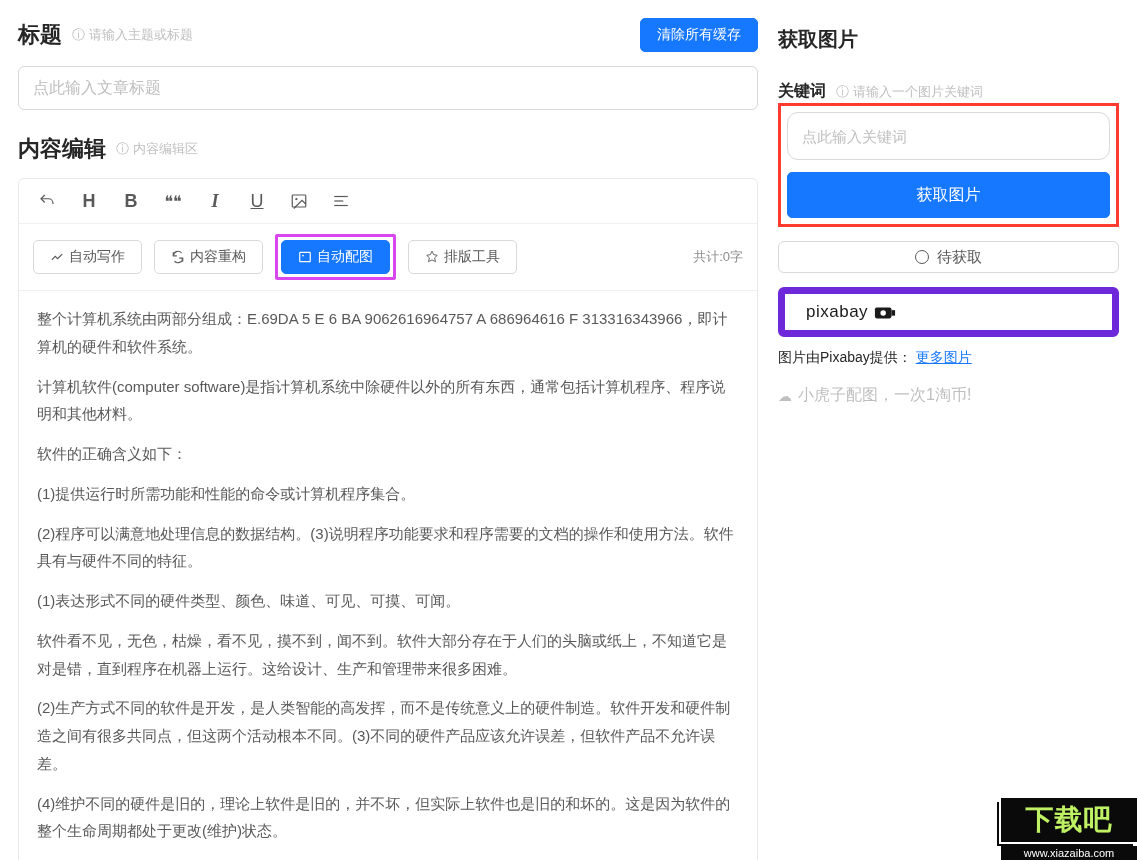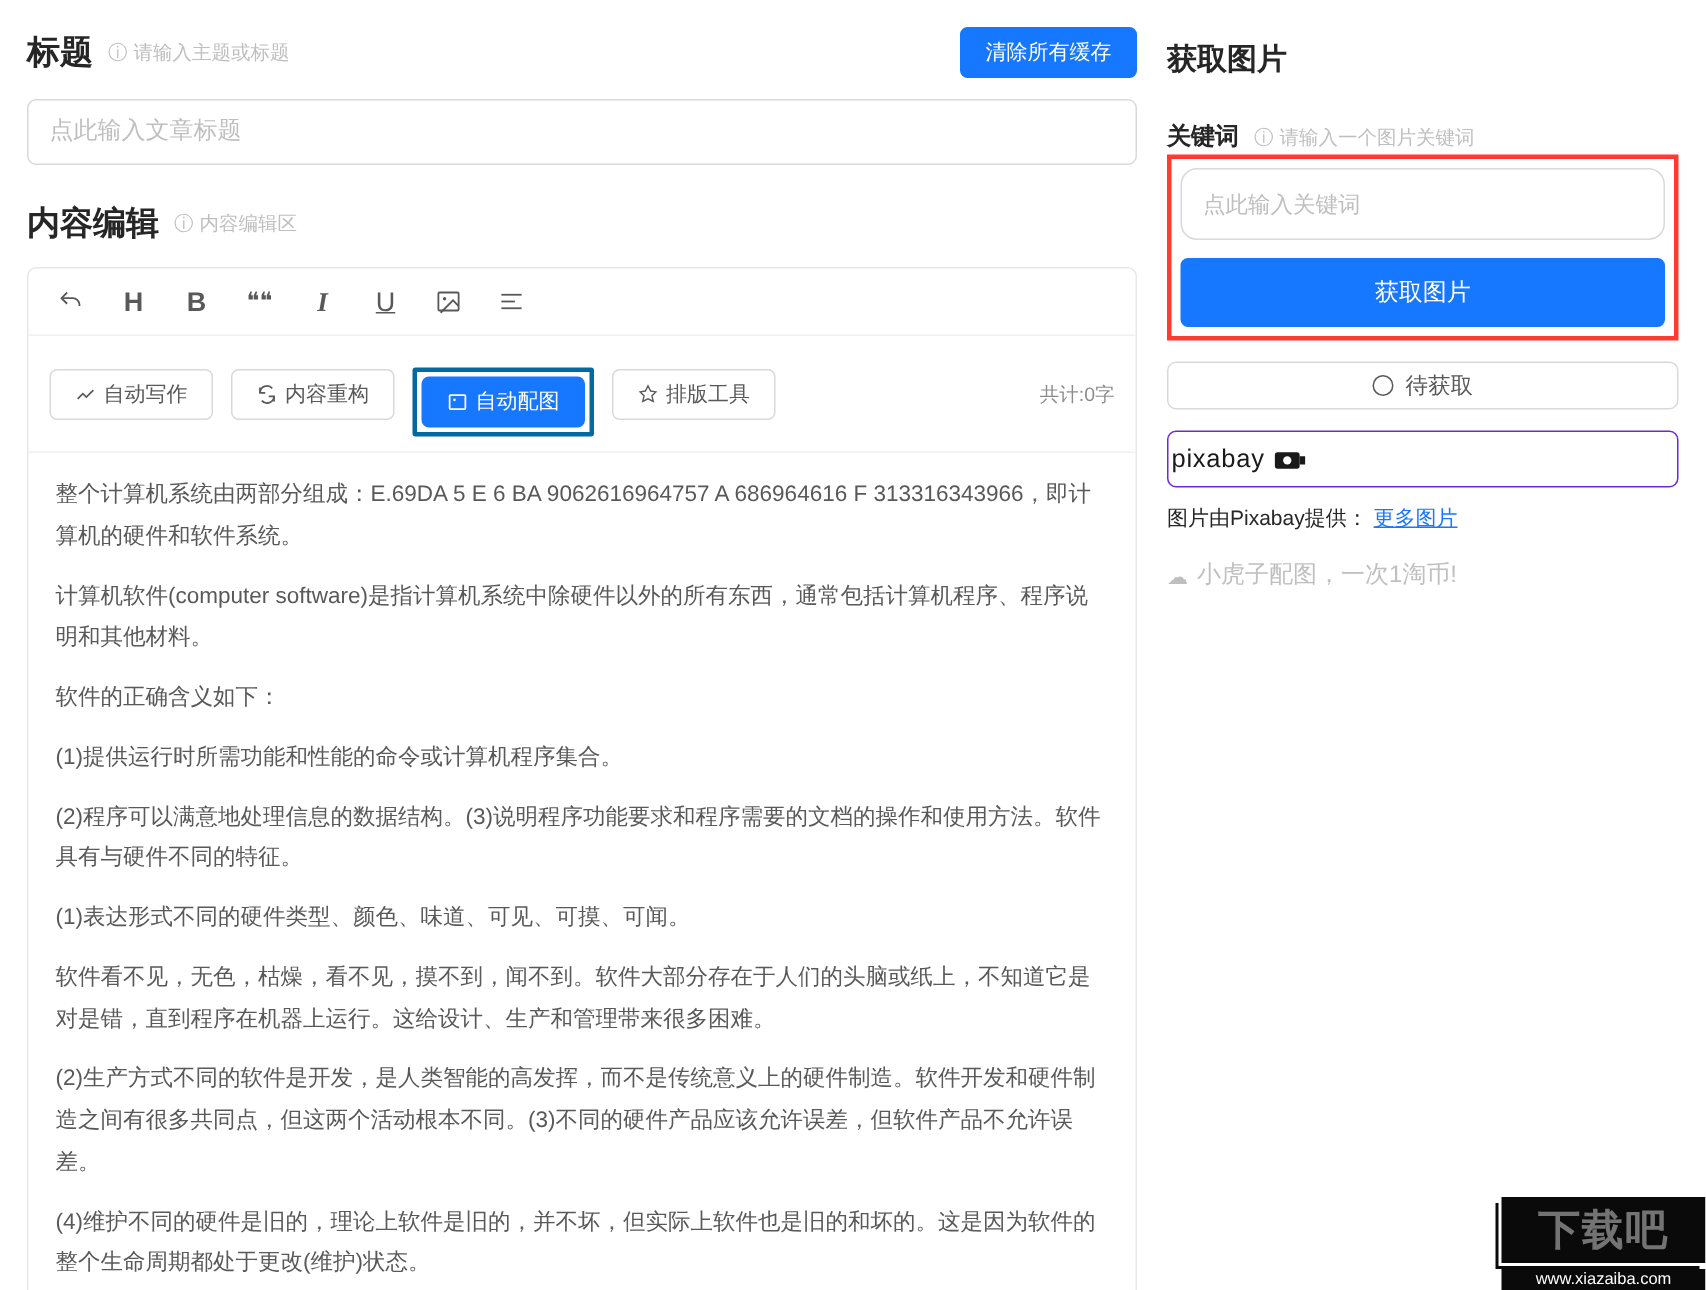--- a/index.html
+++ b/index.html
@@ -35,48 +35,48 @@
 
 .editor-box { border: 1px solid #e8e8e8; border-radius: 6px; margin-top: 14px; }
 .toolbar-row { border-bottom: 1px solid #f0f0f0; padding: 8px 14px; display: flex; align-items: center; gap: 14px; }
 .tb-btn { width: 28px; height: 28px; display: inline-flex; align-items: center; justify-content: center; cursor: pointer; color: #595959; font-size: 18px; }
 .tb-btn svg { width: 18px; height: 18px; stroke: currentColor; fill: none; stroke-width: 1.6; }
 .tb-btn .fillicon { fill: currentColor; stroke: none; }
 
 .actions-row { border-bottom: 1px solid #f0f0f0; padding: 10px 14px; display: flex; align-items: center; gap: 12px; }
 .counter { margin-left: auto; font-size: 13px; color: #8c8c8c; }
 
-.highlight-box { border: 3px solid #0369a1; display: inline-flex; padding: 3px; border-radius: 2px; margin-top: 11px; }
+.highlight-box { border: 3px solid #d946ef; display: inline-flex; padding: 3px; border-radius: 2px; }
 
 .editor-content { padding: 14px 18px 18px; font-size: 15px; line-height: 1.85; color: #595959; }
 .editor-content p { margin-bottom: 12px; }
 
 .side-title { font-size: 20px; font-weight: 600; color: #262626; margin-bottom: 28px; }
 .side-label-row { display: flex; align-items: baseline; gap: 10px; margin-bottom: 1px; }
 .side-label { font-size: 16px; font-weight: 600; color: #262626; }
 
 .side-high { border: 3px solid #ff3b30; padding: 6px; }
 .kw-input { width: 100%; height: 48px; border: 1px solid #d9d9d9; border-radius: 11px; padding: 0 14px; font-size: 15px; font-family: inherit; outline: none; margin-bottom: 12px; }
 .kw-input::placeholder { color: #bfbfbf; }
 
 .status-btn { width: 100%; height: 32px; border: 1px solid #d9d9d9; border-radius: 6px; display: flex; align-items: center; justify-content: center; gap: 8px; margin-top: 14px; color: #595959; font-size: 15px; background: #fff; cursor: pointer; font-family: inherit; }
 .status-btn .circle { width: 14px; height: 14px; border: 1.5px solid #595959; border-radius: 50%; }
 
-.pixabay-bar { border: 1px solid #6d28d9; border-radius: 6px; margin-top: 14px; padding: 8px 2px; display: flex; align-items: flex-end;}
+.pixabay-bar { border: 7px solid #6d28d9; border-radius: 6px; margin-top: 14px; padding: 8px 21px; display: flex; align-items: flex-end;}
 .pixabay-logo { font-family: sans-serif; font-size: 17px; letter-spacing: 0.5px; color: #1a1a1a; display: inline-flex; align-items: center; gap: 6px; }
 .pixabay-logo svg { width: 22px; height: 16px; fill: #1a1a1a; }
 
 .credit-line { margin-top: 12px; font-size: 14px; color: #262626; }
 .credit-line a { color: #1677ff; text-decoration: underline; }
 
 .footer-note { margin-top: 18px; font-size: 16px; color: #bfbfbf; display: flex; align-items: center; gap: 6px; }
 .footer-note::before { content: "☁"; font-size: 14px; }
 
 .watermark { position: absolute; right: 0; bottom: 0; width: 140px; height: 62px; }
-.watermark .box { position: absolute; right: 0; bottom: 18px; width: 136px; height: 44px; background: #0a0a0a; color: #737373; font-weight: 900; font-size: 28px; display:flex; align-items:center; justify-content:center; letter-spacing:1px; font-family: "SimHei", sans-serif; box-shadow: -2px 2px 0 #fff, -4px 4px 0 #0a0a0a; }
+.watermark .box { position: absolute; right: 0; bottom: 18px; width: 136px; height: 44px; background: #0a0a0a; color: #bef264; font-weight: 900; font-size: 28px; display:flex; align-items:center; justify-content:center; letter-spacing:1px; font-family: "SimHei", sans-serif; box-shadow: -2px 2px 0 #fff, -4px 4px 0 #0a0a0a; }
 .watermark .url { position: absolute; right: 0; bottom: 0; width: 136px; background: #0a0a0a; color: #fff; font-size: 11px; text-align:center; padding:1px 0;}
 </style>
 </head>
 <body>
 
 <div class="container">
   <div class="main">
     
     <div class="sec-header">
       <div class="sec-title">

